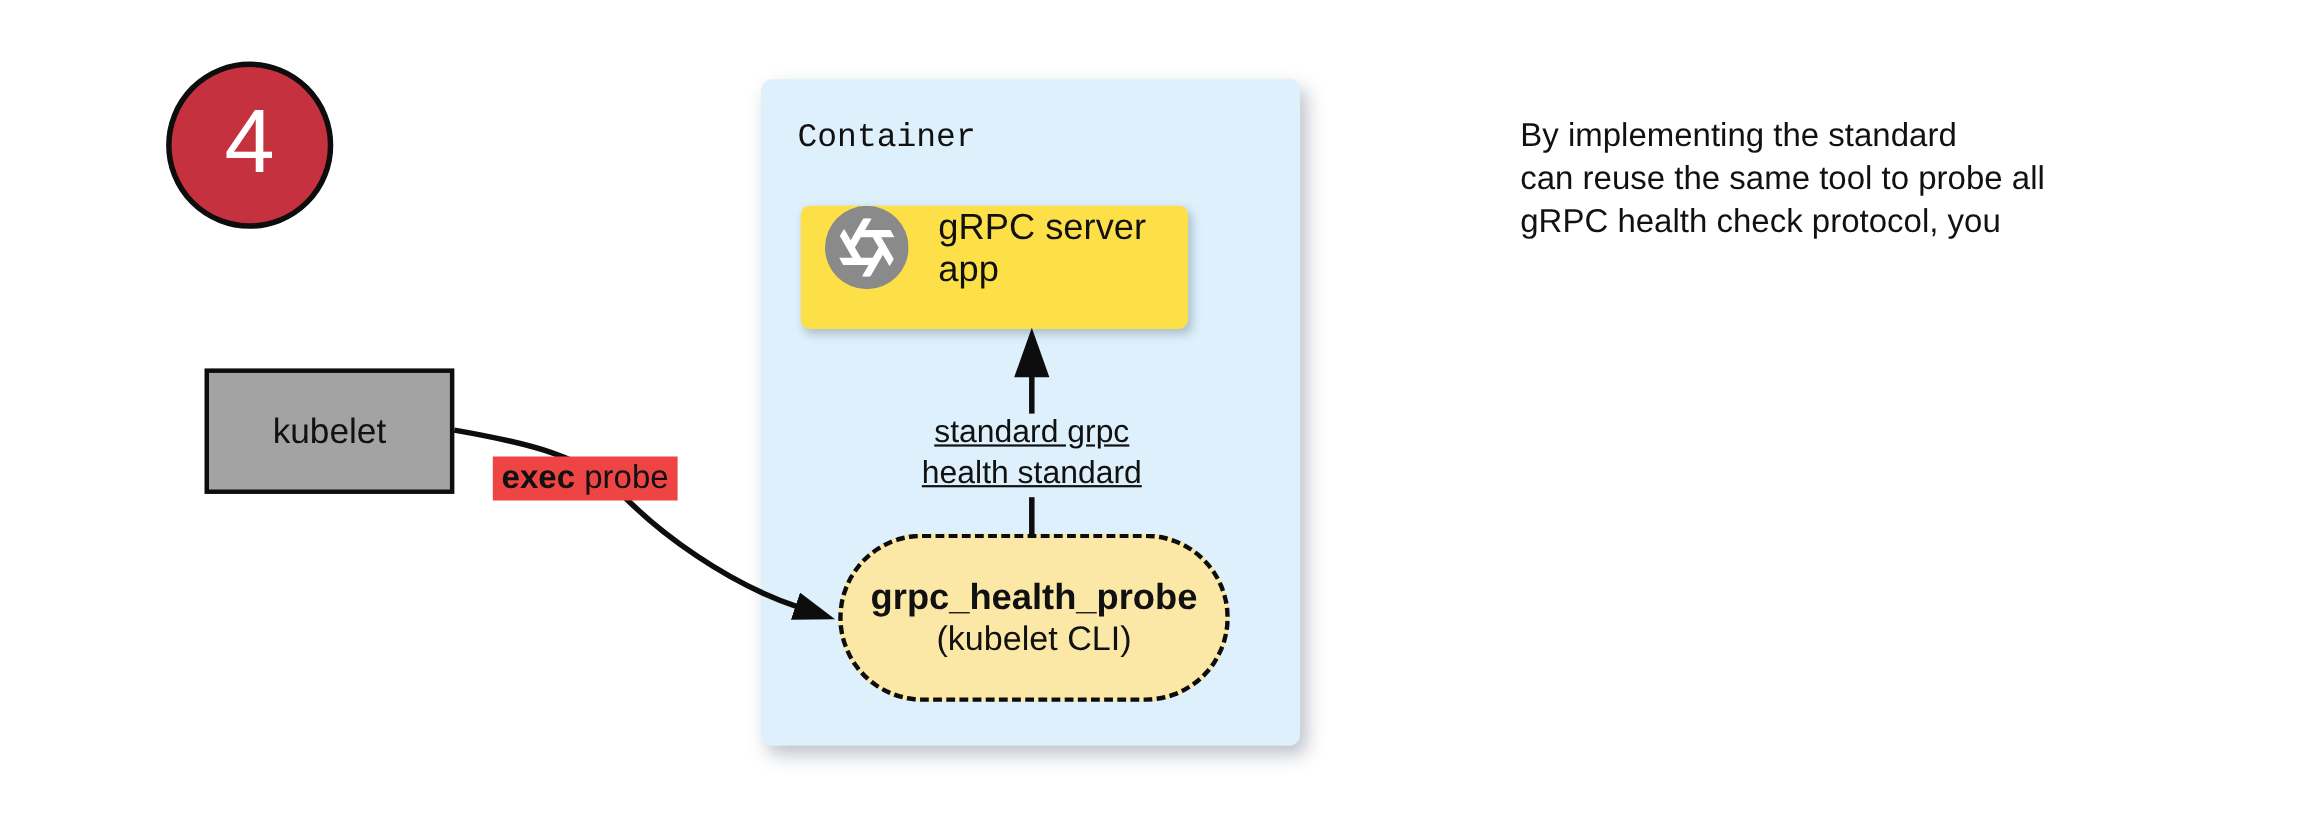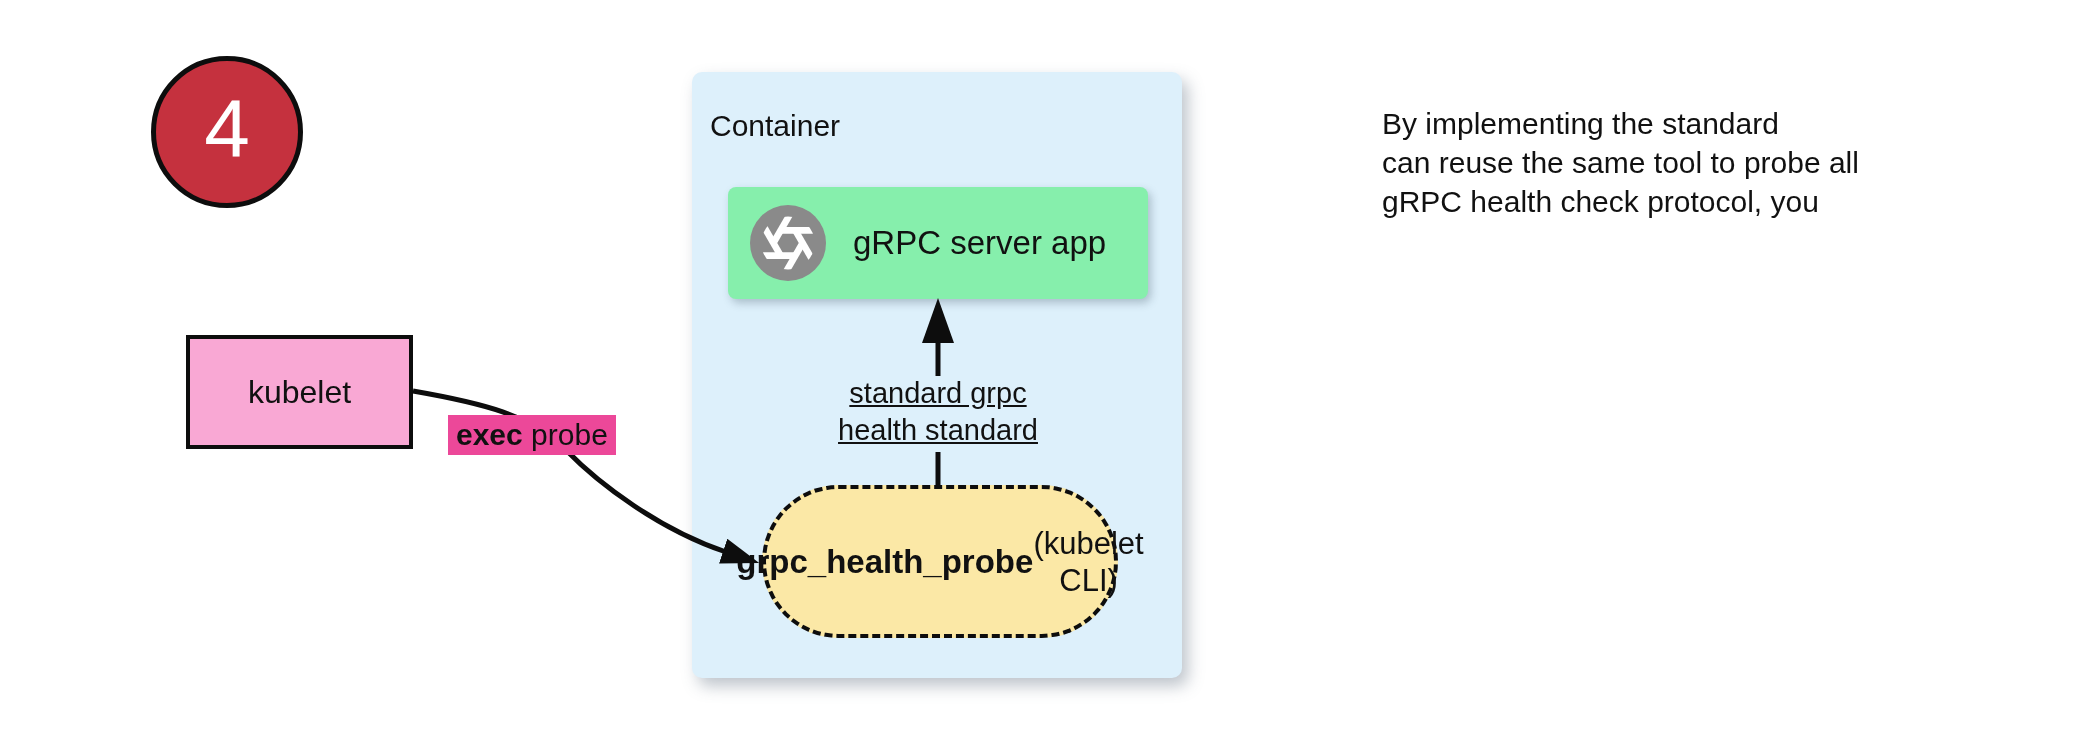--- a/index.html
+++ b/index.html
@@ -31,64 +31,65 @@
     line-height: 1;
     padding-bottom: 6px;
   }
 
   
   .kubelet {
     position: absolute;
     left: 186px; top: 335px;
     width: 227px; height: 114px;
     box-sizing: border-box;
-    background: #f9a8d4;
+    background: #a3a3a3;
     border: 4px solid #0d0d0d;
     display: flex; align-items: center; justify-content: center;
     font-size: 32px;
     z-index: 2;
   }
 
   
   .exec-label {
     position: absolute;
     left: 448px; top: 415px;
-    background: #ec4899;
+    background: #ef4444;
     padding: 3px 8px;
     font-size: 30px;
     z-index: 4;
     white-space: pre;
   }
   .exec-label .b { font-weight: bold; }
 
   
   .container-box {
     position: absolute;
     left: 692px; top: 72px;
     width: 490px; height: 606px;
     background: #ddf0fb;
     border-radius: 10px;
     box-shadow: 6px 8px 16px rgba(110, 125, 140, 0.45);
     z-index: 1;
   }
   .container-title {
     position: absolute;
-    left: 18px; top: 37px;
+    left: 33px; top: 37px;
     font-size: 30px;
+    font-family: Liberation Mono, monospace;
   }
 
   
   .server-card {
     position: absolute;
     left: 36px; top: 115px;
-    width: 420px; height: 112px;
-    background: #86efac;
+    width: 352px; height: 112px;
+    background: #fde047;
     border-radius: 8px;
     box-shadow: 3px 4px 9px rgba(40, 60, 80, 0.28);
-    display: flex; align-items: center;
+    display: flex; 
   }
   .server-card .icon-wrap {
     width: 76px; height: 76px;
     margin-left: 22px;
     flex: 0 0 auto;
   }
   .server-card .label {
     margin-left: 27px;
     font-size: 33px;
   }
@@ -108,21 +109,21 @@
 
   
   .probe-pill {
     position: absolute;
     left: 70px; top: 413px;
     width: 356px; height: 153px;
     box-sizing: border-box;
     background: #fbe8a6;
     border: 4px dashed #0d0d0d;
     border-radius: 77px;
-    display: flex; flex-direction: row;
+    display: flex; flex-direction: column;
     align-items: center; justify-content: center;
     text-align: center;
   }
   .probe-pill .t1 { font-size: 33px; font-weight: bold; line-height: 38px; }
   .probe-pill .t2 { font-size: 31px; line-height: 37px; }
 
   
   .note {
     position: absolute;
     left: 1382px; top: 104px;

